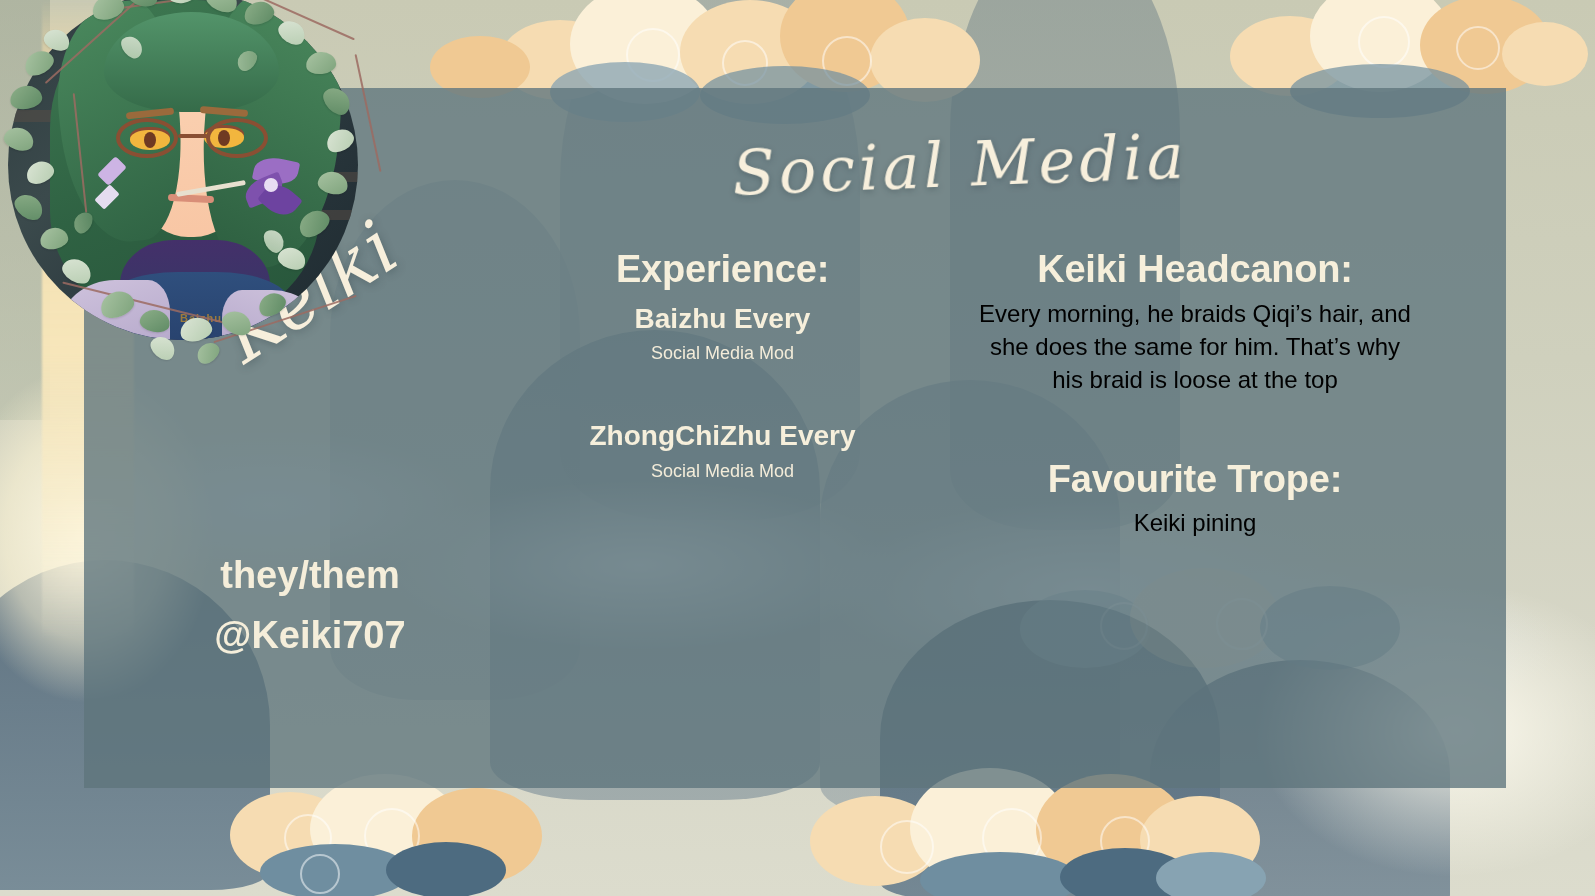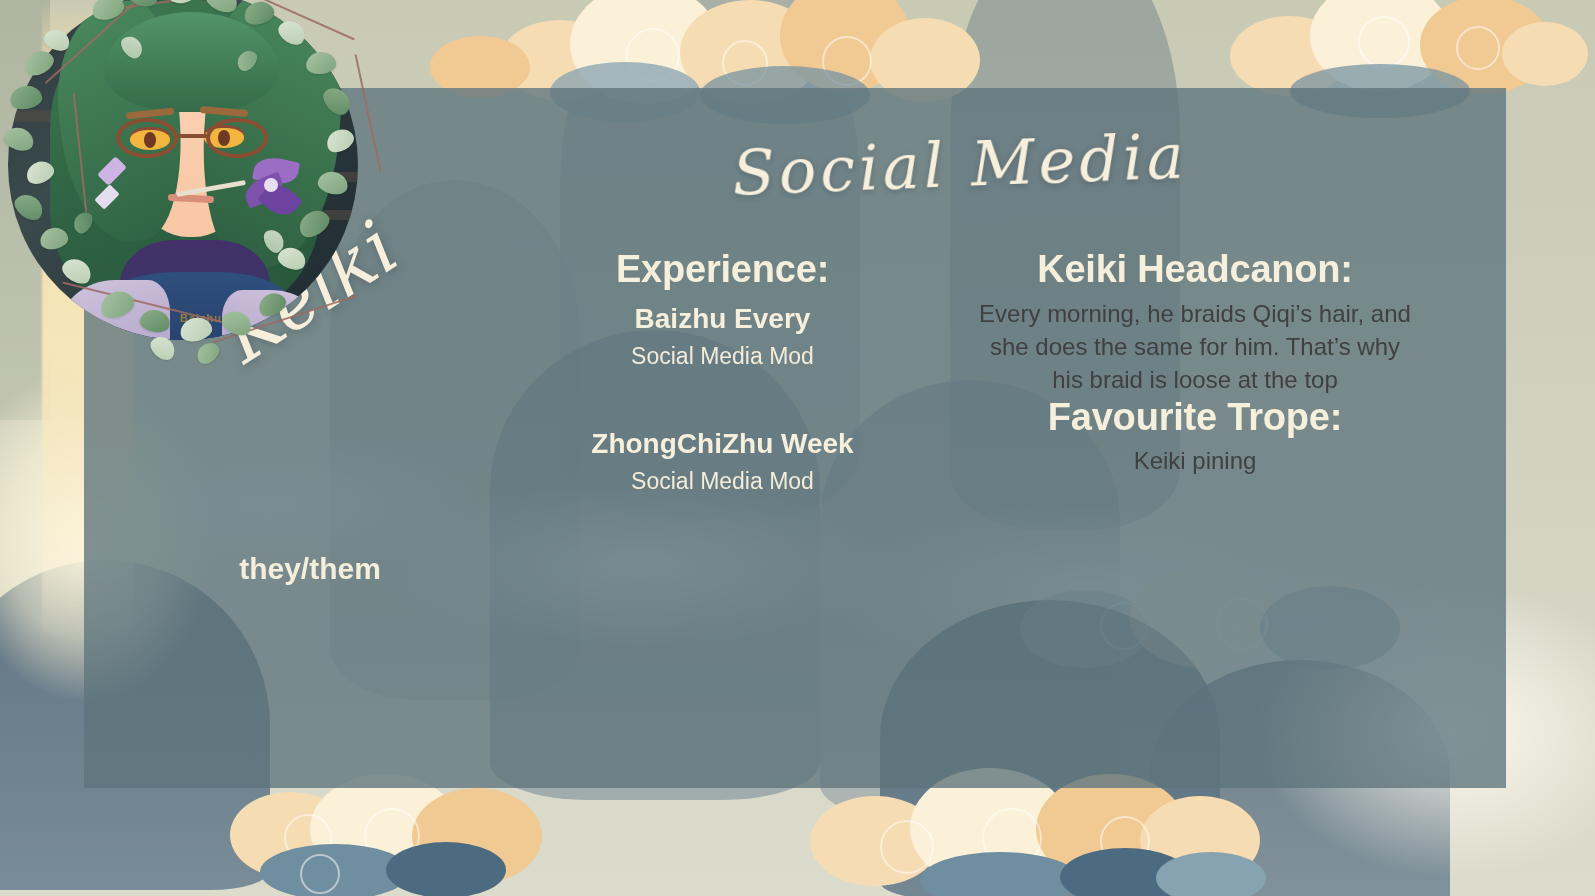--- a/index.html
+++ b/index.html
@@ -166,54 +166,54 @@
   }
 
   .pronouns-block {
     position:absolute;
     left:210px; top:545;
     top:545px;
     width:200px;
     text-align:center;
     color:#f5eeda;
     font-weight:bold;
-    font-size:30px;
+    font-size:38px;
     line-height:1.58;
   }
 
   .col { position:absolute; text-align:center; color:#f6efdb; }
 
   .col-left  { left:540px; top:248px; width:365px; }
   .col-right { left:975px; top:248px; width:440px; }
 
   .h-big {
     font-size:38px; font-weight:bold;
     line-height:1.12;
     letter-spacing:-.2px;
   }
   .h-mid {
     font-size:28px; font-weight:bold;
     line-height:1.3;
     margin-top:10px;
   }
   .body-sm {
-    font-size:23px; font-weight:normal;
+    font-size:18px; font-weight:normal;
     line-height:1.46;
     margin-top:3px;
     color:#f3ecd9;
   }
   .gap-lg { height:42px; }
 
   .hc-body {
     font-size:24px; line-height:1.38;
     margin-top:6px;
-    color:#404040;
-  }
-
-  .trope-wrap { }
+    color:#000000;
+  }
+
+  .trope-wrap { margin-top:62px; }
 
   
   #avatar {
     position:absolute;
     left:8px; top:-10px;
     width:350px; height:350px;
     border-radius:50%;
     overflow:hidden;
   }
   #avatar .avbg {
@@ -405,34 +405,35 @@
   </div>
 
   <div id="panel"></div>
 
   <div class="title-script">Social Media</div>
 
   <div class="name-script">Keiki</div>
 
   <div class="pronouns-block">
     <div>they/them</div>
+    <div>@Keiki707</div>
   </div>
 
   <div class="col col-left">
     <div class="h-big">Experience:</div>
 
     <div>
       <div class="h-mid">Baizhu Every</div>
       <div class="body-sm">Social Media Mod</div>
     </div>
 
     <div class="gap-lg"></div>
 
     <div>
-      <div class="h-mid">ZhongChiZhu Week</div>
+      <div class="h-mid">ZhongChiZhu Every</div>
       <div class="body-sm">Social Media Mod</div>
     </div>
   </div>
 
   <div class="col col-right">
     <div class="h-big">Keiki Headcanon:</div>
     <div class="hc-body">Every morning, he braids Qiqi’s hair, and she does the same for him. That’s why his braid is loose at the top</div>
 
     <div class="trope-wrap">
       <div class="h-big">Favourite Trope:</div>

